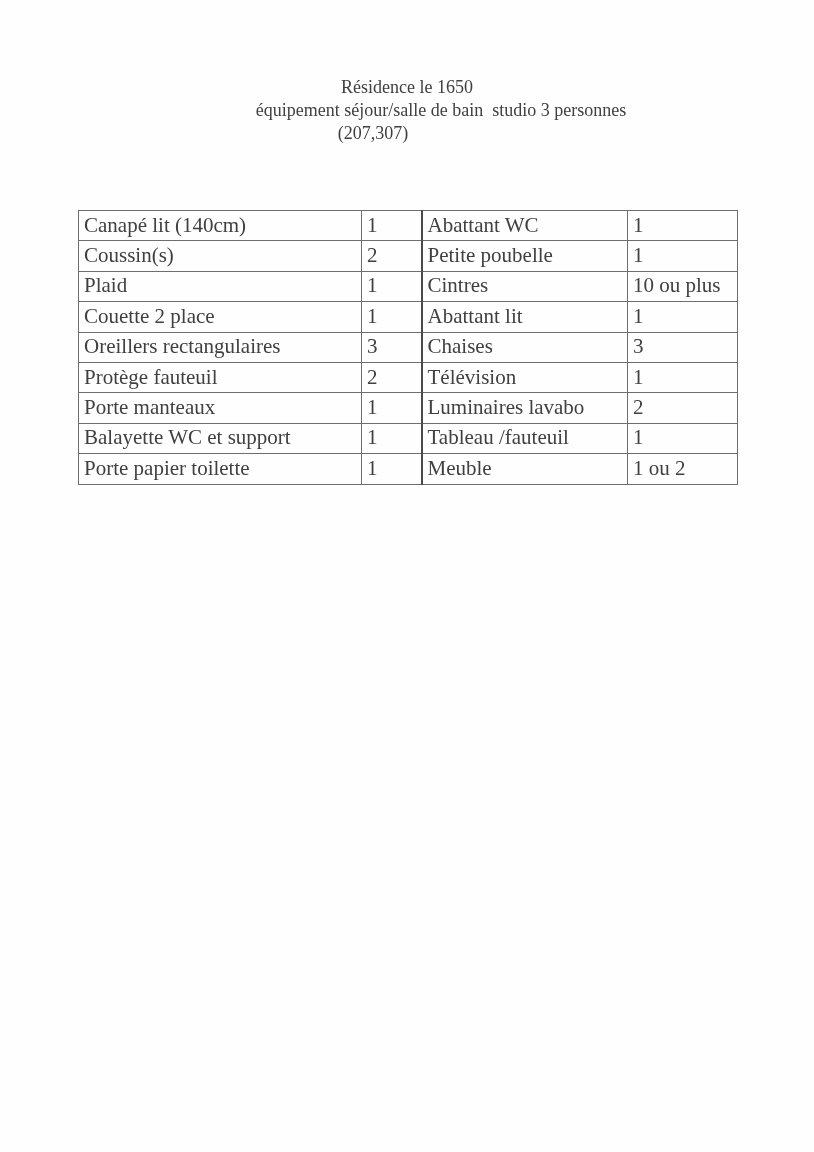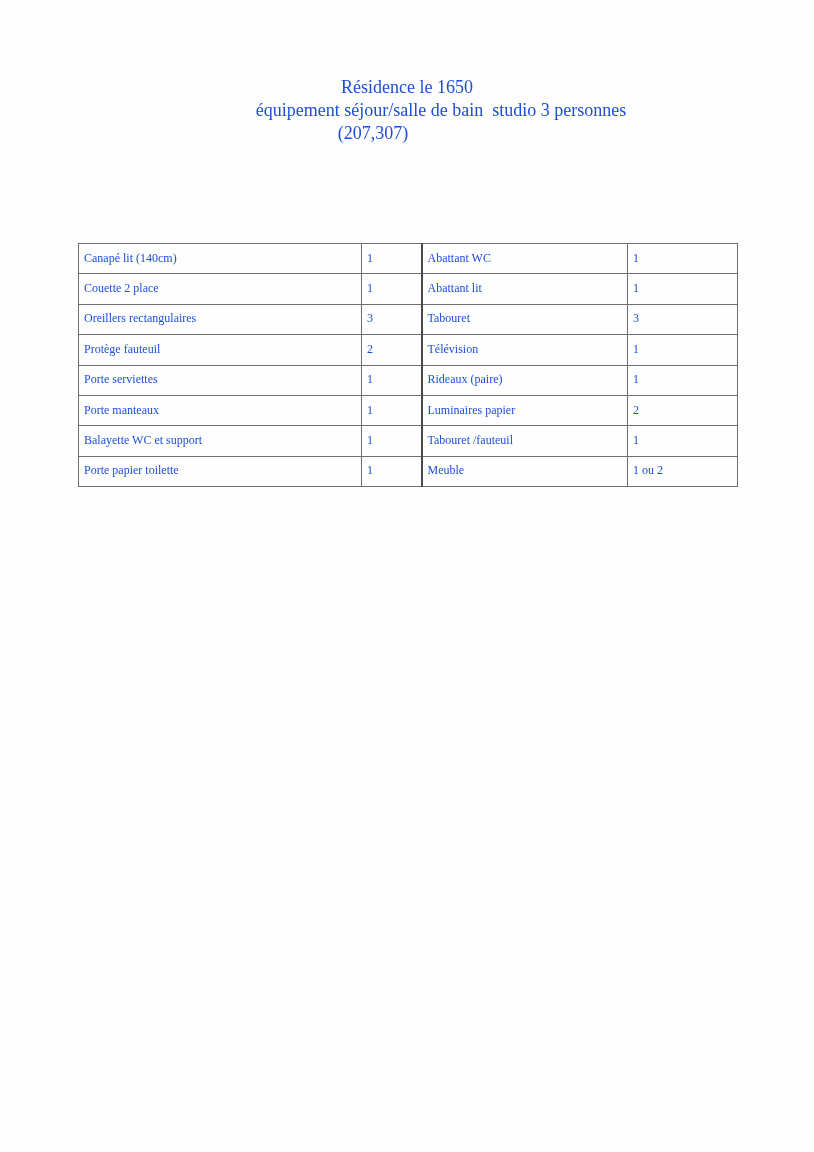--- a/index.html
+++ b/index.html
@@ -7,21 +7,21 @@
     padding: 0;
     background: #ffffff;
   }
   .page {
     position: relative;
     width: 814px;
     height: 1152px;
     background: #fefefe;
     overflow: hidden;
     font-family: "Liberation Serif", "DejaVu Serif", serif;
-    color: #1d4ed8;
+    color: #404040;
   }
   .title-block {
     position: absolute;
     top: 76px;
     left: 0;
     width: 814px;
     text-align: center;
     font-size: 18px;
     line-height: 23px;
   }
@@ -32,22 +32,21 @@
   .title-line.l2 { left: 34px; }
   .title-line.l3 { left: -34px; }
 
   .equip-table {
     position: absolute;
     left: 78px;
     top: 210px;
     width: 659px;
     table-layout: fixed;
     border-collapse: collapse;
-    font-size: 12px;
-    margin-top: 33px;
+    font-size: 21px;
   }
   .equip-table td {
     border: 1px solid #6e6e6e;
     height: 28.4px;
     padding: 0 4px 1px 5px;
     vertical-align: middle;
     white-space: pre;
     overflow: hidden;
   }
   .equip-table td.mid {
@@ -77,65 +76,71 @@
       <col class="c-qty-right">
     </colgroup>
     <tbody>
   <tr>
     <td class="item">Canapé lit (140cm)</td>
     <td class="qty mid">1</td>
     <td class="item">Abattant WC</td>
     <td class="qty">1</td>
   </tr>
 
+  <tr>
+    <td class="item">Coussin(s)</td>
+    <td class="qty mid">2</td>
+    <td class="item">Petite poubelle</td>
+    <td class="qty">1</td>
+  </tr>
 
+  <tr>
+    <td class="item">Plaid</td>
+    <td class="qty mid">1</td>
+    <td class="item">Cintres</td>
+    <td class="qty">10 ou plus</td>
+  </tr>
 
 
   <tr>
     <td class="item">Couette 2 place</td>
     <td class="qty mid">1</td>
     <td class="item">Abattant lit</td>
     <td class="qty">1</td>
   </tr>
 
   <tr>
     <td class="item">Oreillers rectangulaires</td>
     <td class="qty mid">3</td>
-    <td class="item">Tabouret</td>
+    <td class="item">Chaises</td>
     <td class="qty">3</td>
   </tr>
 
 
   <tr>
     <td class="item">Protège fauteuil</td>
     <td class="qty mid">2</td>
     <td class="item">Télévision</td>
     <td class="qty">1</td>
   </tr>
 
 
 
-  <tr>
-    <td class="item">Porte serviettes</td>
-    <td class="qty mid">1</td>
-    <td class="item">Rideaux (paire)</td>
-    <td class="qty">1</td>
-  </tr>
 
   <tr>
     <td class="item">Porte manteaux</td>
     <td class="qty mid">1</td>
-    <td class="item">Luminaires papier</td>
+    <td class="item">Luminaires lavabo</td>
     <td class="qty">2</td>
   </tr>
 
   <tr>
     <td class="item">Balayette WC et support</td>
     <td class="qty mid">1</td>
-    <td class="item">Tabouret /fauteuil</td>
+    <td class="item">Tableau /fauteuil</td>
     <td class="qty">1</td>
   </tr>
 
   <tr>
     <td class="item">Porte papier toilette</td>
     <td class="qty mid">1</td>
     <td class="item">Meuble</td>
     <td class="qty">1 ou 2</td>
   </tr>
 </tbody>

